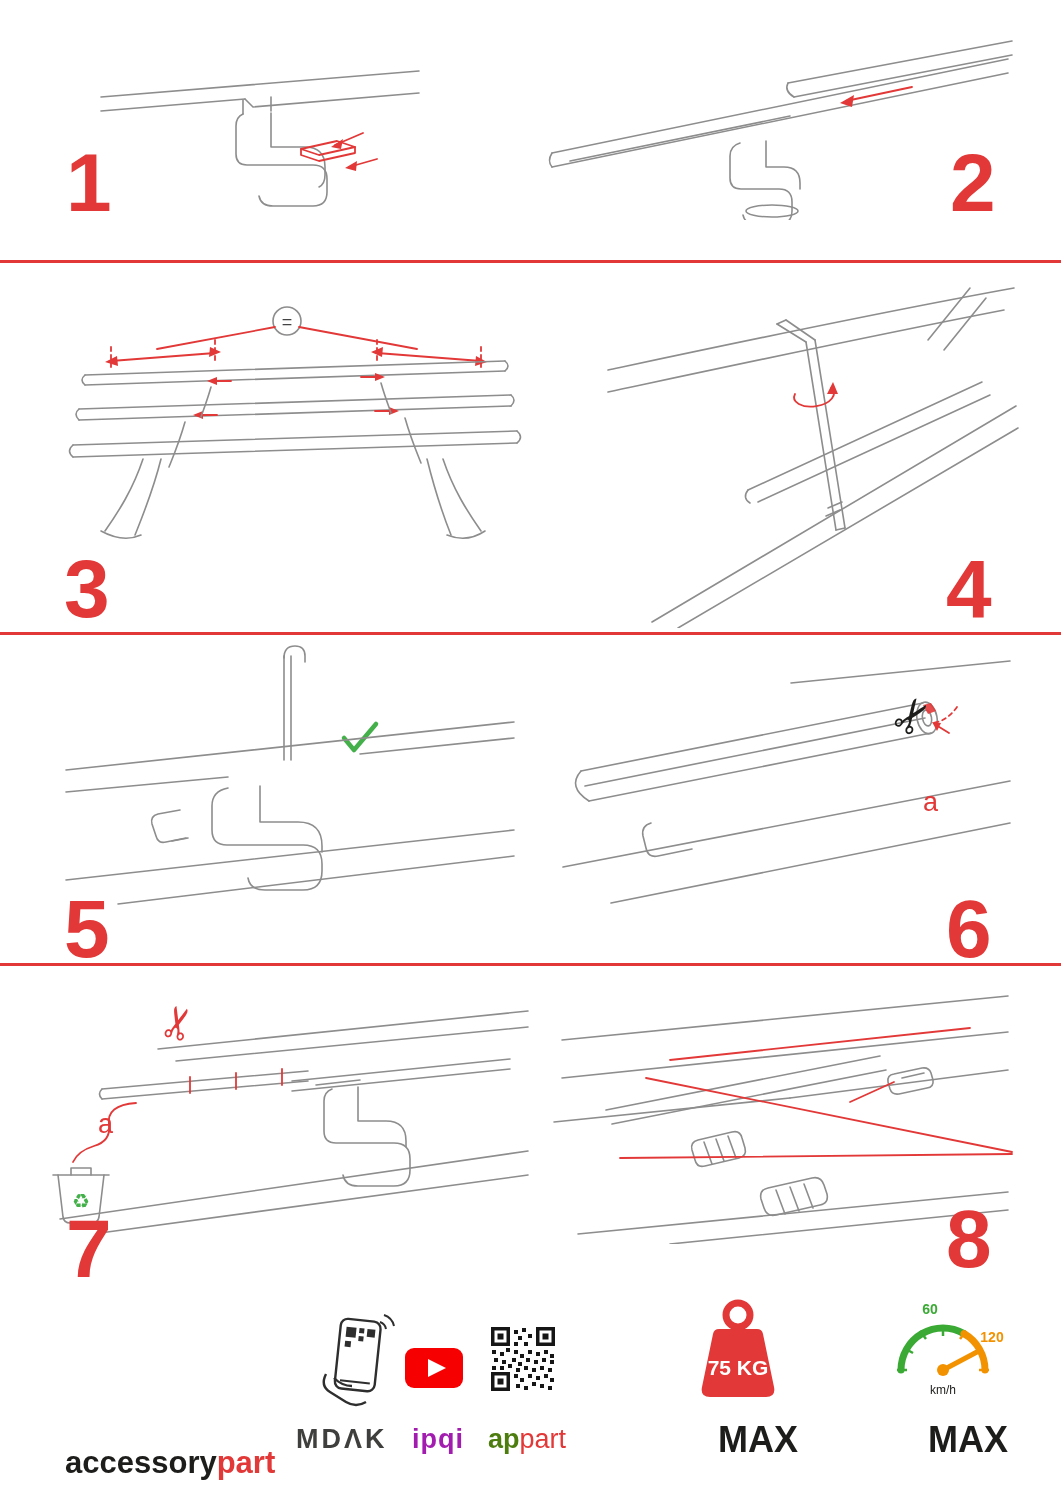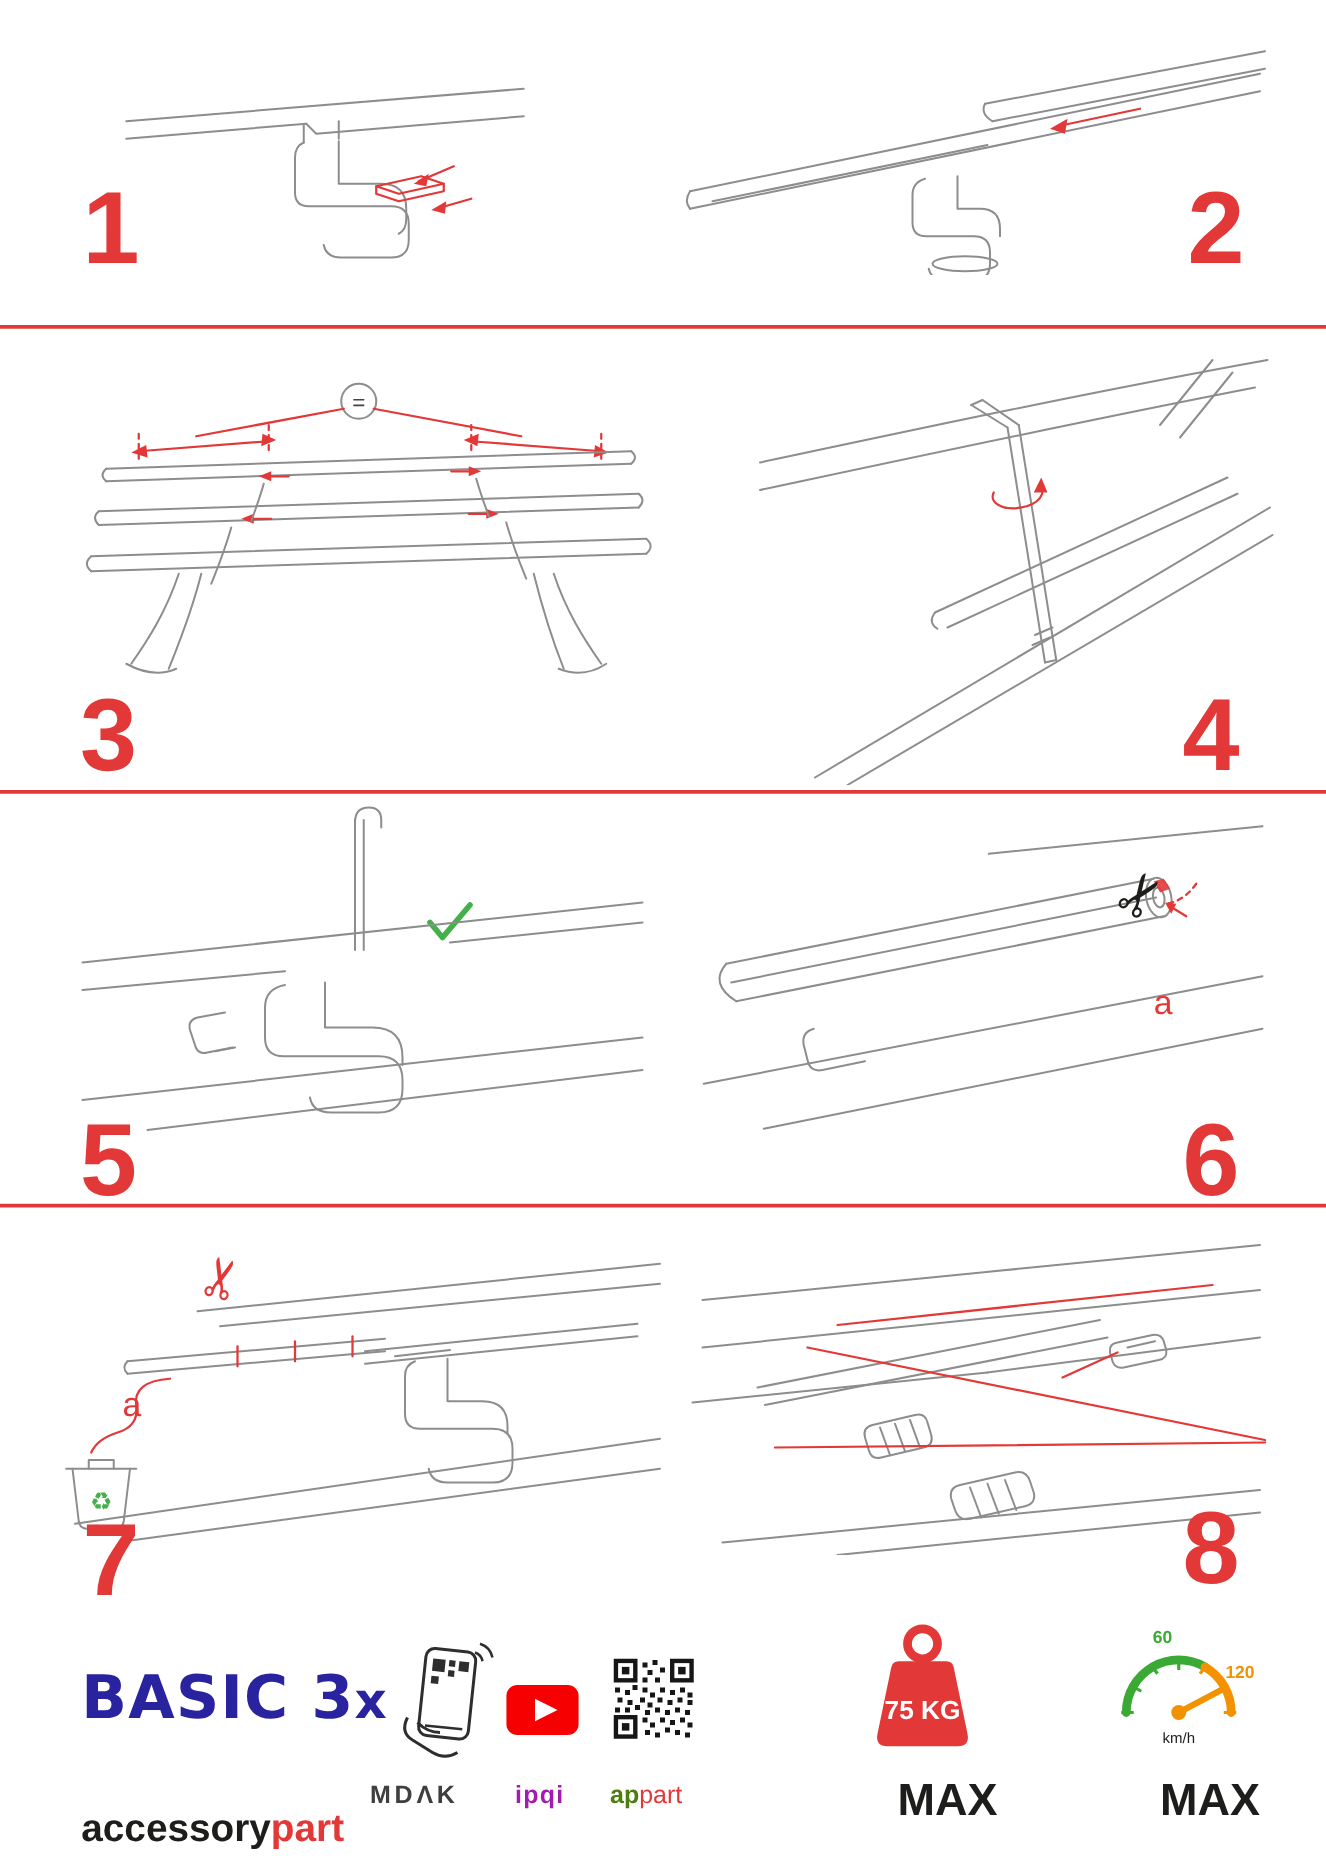--- a/index.html
+++ b/index.html
@@ -15,21 +15,21 @@
   .dash{stroke-dasharray:4 4;}
   .scissors{position:absolute;line-height:1;display:inline-block;}
   .scissors.black{color:#1d1d1b;font-size:46px;transform:rotate(-55deg);}
   .scissors.red{color:#e23837;font-size:44px;transform:rotate(-75deg);}
   .label-a{position:absolute;color:#e23837;font-size:27px;line-height:1;}
   .brand{position:absolute;font-family:"DejaVu Sans",sans-serif;font-weight:bold;color:#2a23a0;
          font-size:48px;letter-spacing:1px;line-height:1;}
   .brand .x{font-size:40px;}
   .subbrand{position:absolute;font-size:31px;font-weight:bold;color:#1d1d1b;line-height:1;margin-top:23px;}
   .subbrand .red{color:#e23837;}
-  .partner{position:absolute;font-size:20px;line-height:1;}
+  .partner{position:absolute;font-size:27px;line-height:1;}
   .mdak{color:#3f3f3e;font-weight:bold;letter-spacing:3px;}
   .ipqi{color:#a21caf;font-weight:bold;letter-spacing:1px;}
   .apline b{color:#4d7c0f;}
   .apline span{color:#e23837;}
   .max-label{position:absolute;font-size:36px;font-weight:bold;color:#1d1d1b;text-align:right;line-height:1;}
 </style>
 </head>
 <body>
 
 <div class="page">
@@ -223,23 +223,20 @@
     <path class="lnr" d="M300 120 L344 100"></path>
     <path class="ln" d="M218 206 l44 -10 q9 -2 12 7 l3 9 q2 9 -7 11 l-44 10 q-9 2 -12 -7 l-3 -9 q-2 -9 7 -11 z"></path>
     <path class="ln" d="M226 208 l9 24 M240 205 l9 24 M254 202 l9 24"></path>
     <path class="lnr" d="M96 96 L462 170"></path>
     <path class="lnr" d="M70 176 L462 172"></path>
     <path class="ln" d="M28 252 L458 210"></path>
     <path class="ln" d="M120 262 L458 228"></path>
   </svg>
   <div class="step-num" style="left:946px;top:1198px">8</div>
 
-  <div class="brand" style="left:65px;top:1334px">
-    <span>BASIC 3</span><span class="x">x</span>
-  </div>
   <div class="subbrand" style="left:65px;top:1424px">
     <span>accessory</span><span class="red">part</span>
   </div>
 
   <svg class="abs" style="left:312px;top:1312px" width="85" height="98" viewBox="0 0 85 98">
     <g transform="rotate(6 45 50)">
       <rect x="25" y="8" width="40" height="70" rx="7" fill="none" stroke="#2e2e2e" stroke-width="2.4"></rect>
       <rect x="31" y="16" width="10" height="10" fill="#2e2e2e"></rect>
       <rect x="44" y="16" width="5" height="5" fill="#2e2e2e"></rect>
       <rect x="44" y="24" width="5" height="5" fill="#2e2e2e"></rect>

